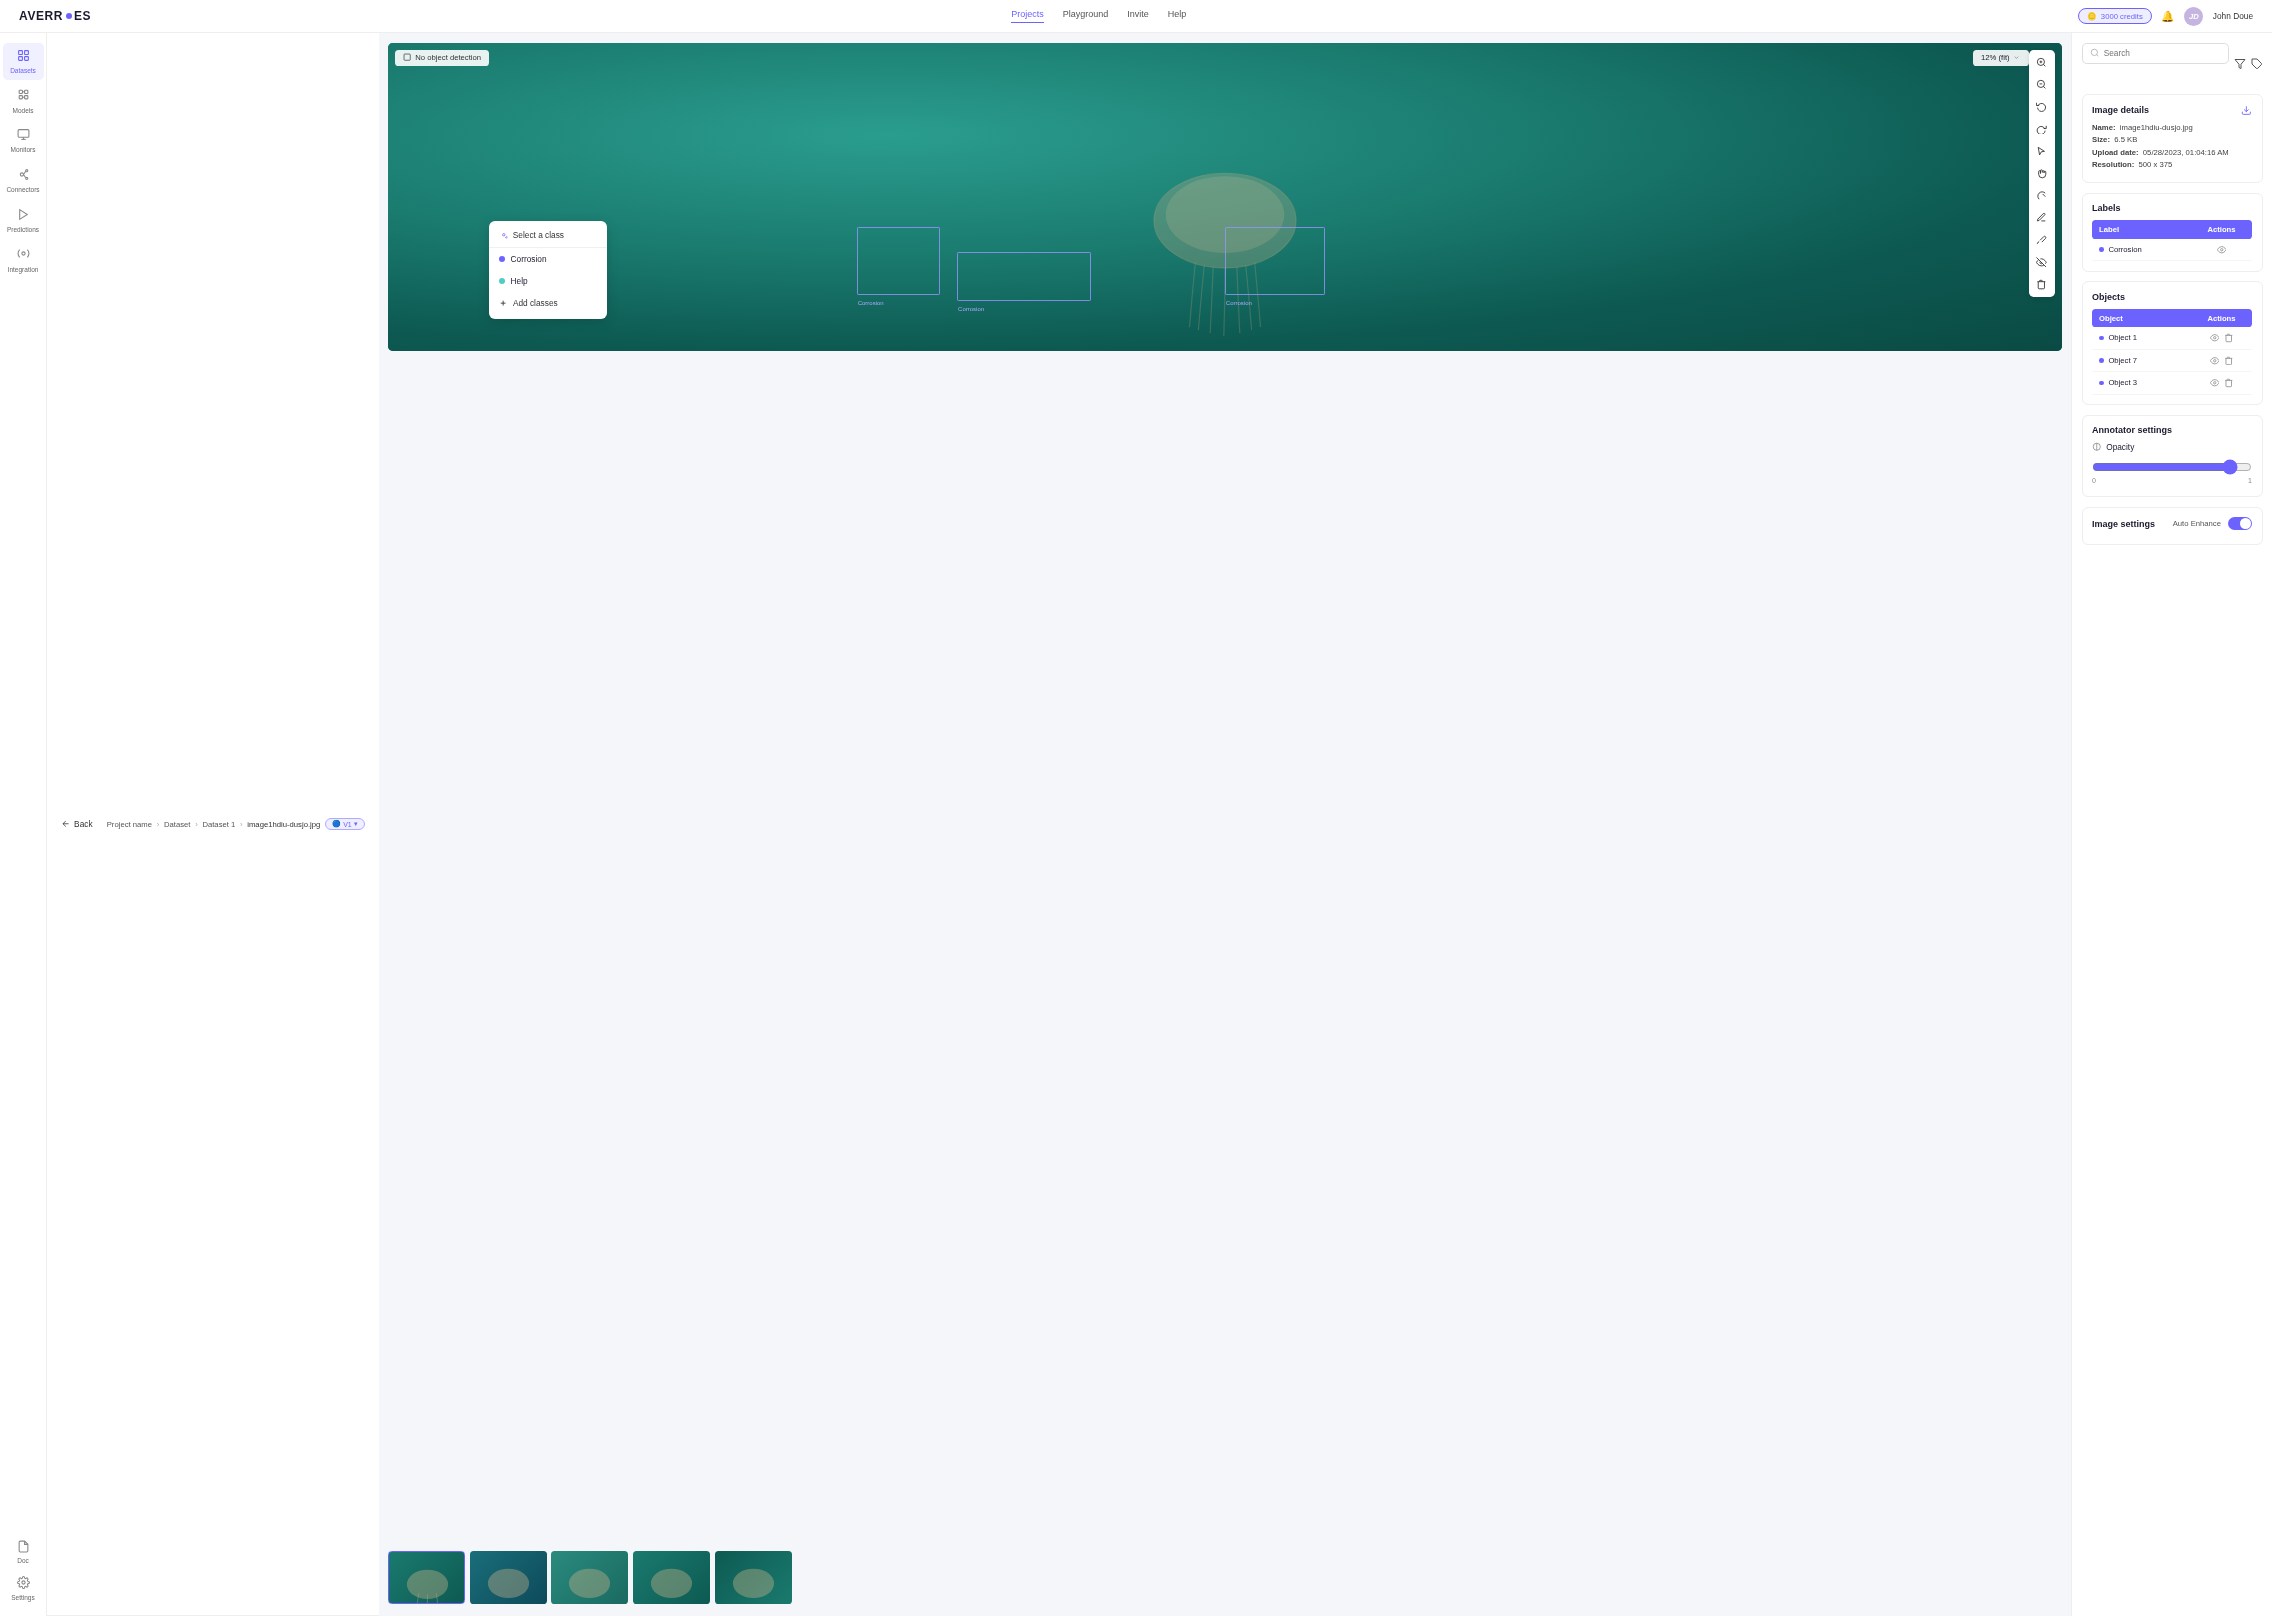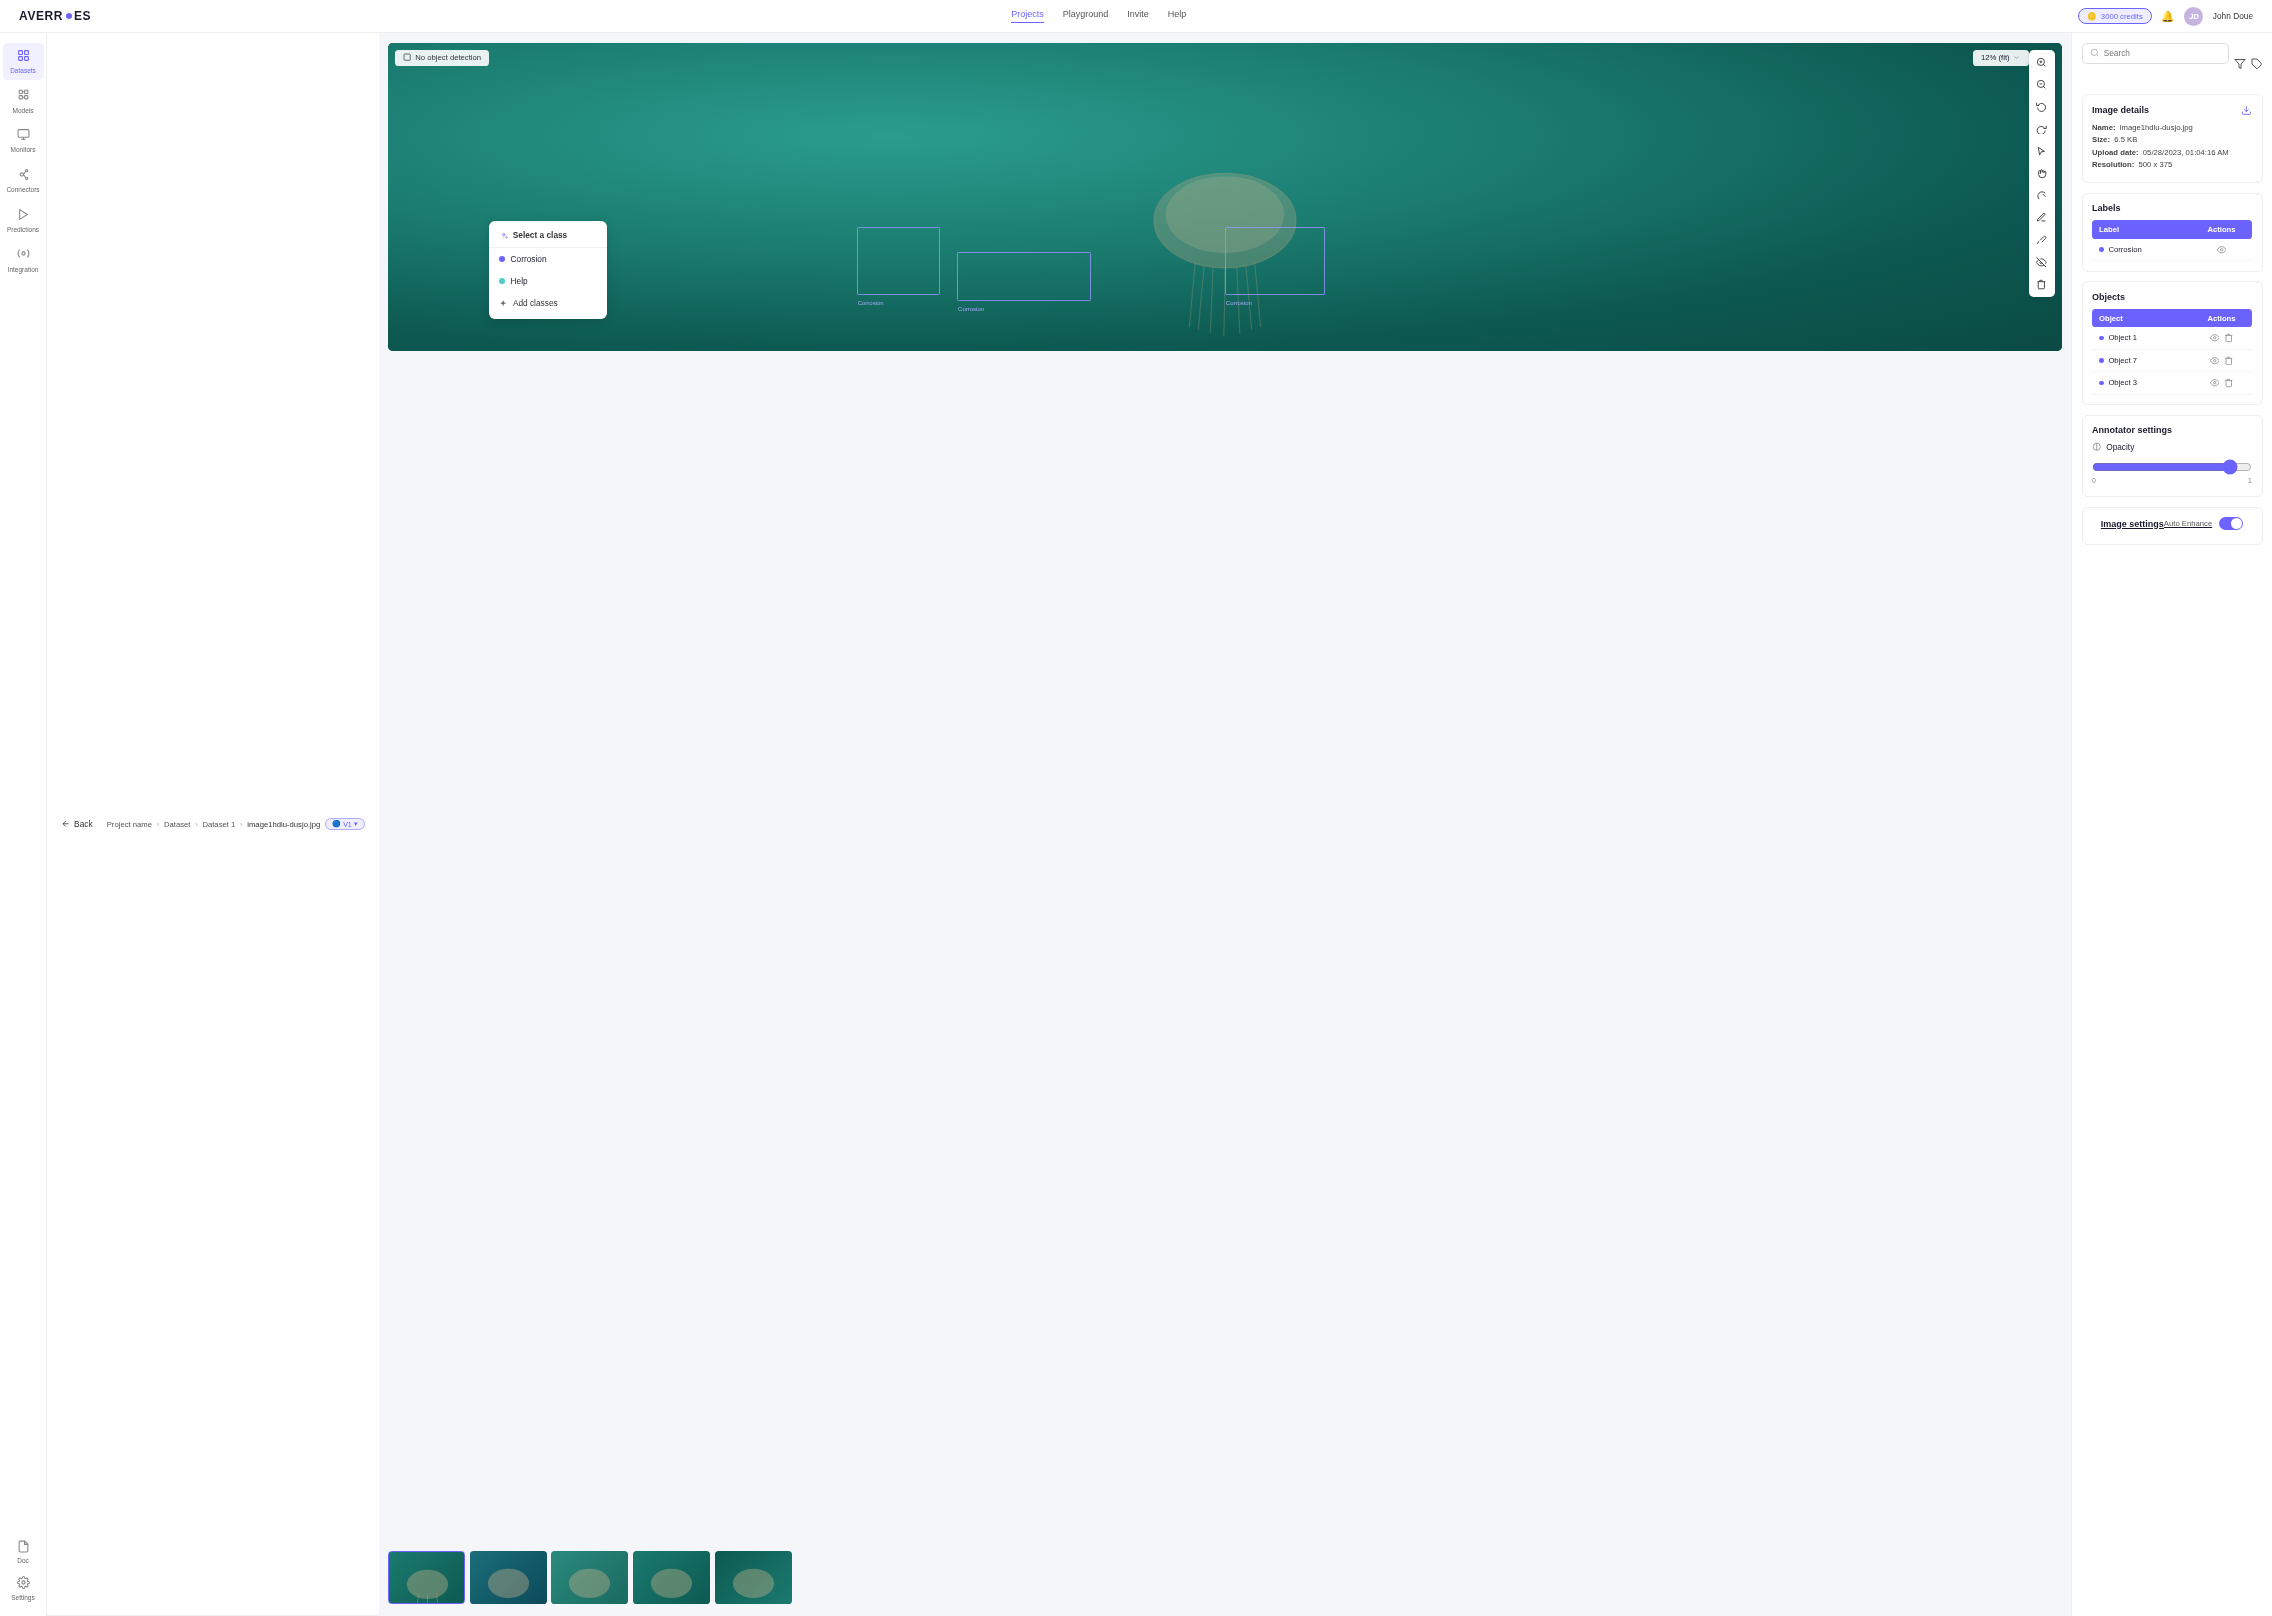--- a/index.html
+++ b/index.html
@@ -92,21 +92,21 @@
     }
 
     
     .select-class-dropdown {
       position: absolute; top: 178px; left: 101px;
       background: #fff; border-radius: 6px; box-shadow: 0 2.4px 12px rgba(0,0,0,0.15);
       padding: 4.7px 0; min-width: 118px; z-index: 10;
     }
     .select-class-header {
       display: flex; align-items: center; gap: 4.7px; padding: 4.7px 9.5px 7px;
-      font-weight: 700; font-size: 8.3px; color: #333; border-bottom: 0.6px solid #f0f0f0;
+      font-weight: 400; font-size: 8.3px; color: #333; border-bottom: 0.6px solid #f0f0f0;
     }
     .class-item {
       display: flex; align-items: center; gap: 6px; padding: 6px 9.5px;
       cursor: pointer; font-size: 8.3px;
     }
     .class-dot { width: 6px; height: 6px; border-radius: 50%; }
     .class-dot.blue { background: #6c63ff; }
     .class-dot.teal { background: #4ecdc4; }
     .add-class-item { display: flex; align-items: center; gap: 6px; padding: 6px 9.5px; cursor: pointer; color: #333; font-size: 8.3px; }
 
@@ -158,21 +158,21 @@
     .row-dot { width: 4.7px; height: 4.7px; border-radius: 50%; background: #6c63ff; }
     .action-icon { cursor: pointer; color: #888; font-size: 8.3px; }
 
     
     .settings-row { display: flex; align-items: center; gap: 4.7px; margin-bottom: 7px; }
     .slider-container { margin: 4.7px 0 2.4px; }
     .slider { width: 100%; accent-color: #6c63ff; }
     .slider-labels { display: flex; justify-content: space-between; font-size: 7px; color: #888; }
 
     
-    .image-settings-row { display: flex; align-items: center; justify-content: center; margin-bottom: 4.7px; text-decoration: underline; }
+    .image-settings-row { display: flex; align-items: center; justify-content: space-between; margin-bottom: 4.7px; }
     .toggle { width: 24px; height: 13px; background: #6c63ff; border-radius: 6.5px; position: relative; cursor: pointer; }
     .toggle-knob { width: 10.7px; height: 10.7px; background: #fff; border-radius: 50%; position: absolute; right: 1.2px; top: 1.2px; }
 
     
     .right-panel::-webkit-scrollbar { width: 2.4px; }
     .right-panel::-webkit-scrollbar-thumb { background: #ddd; border-radius: 1.2px; }
 
     .canvas-container {
       position: relative;
     }

